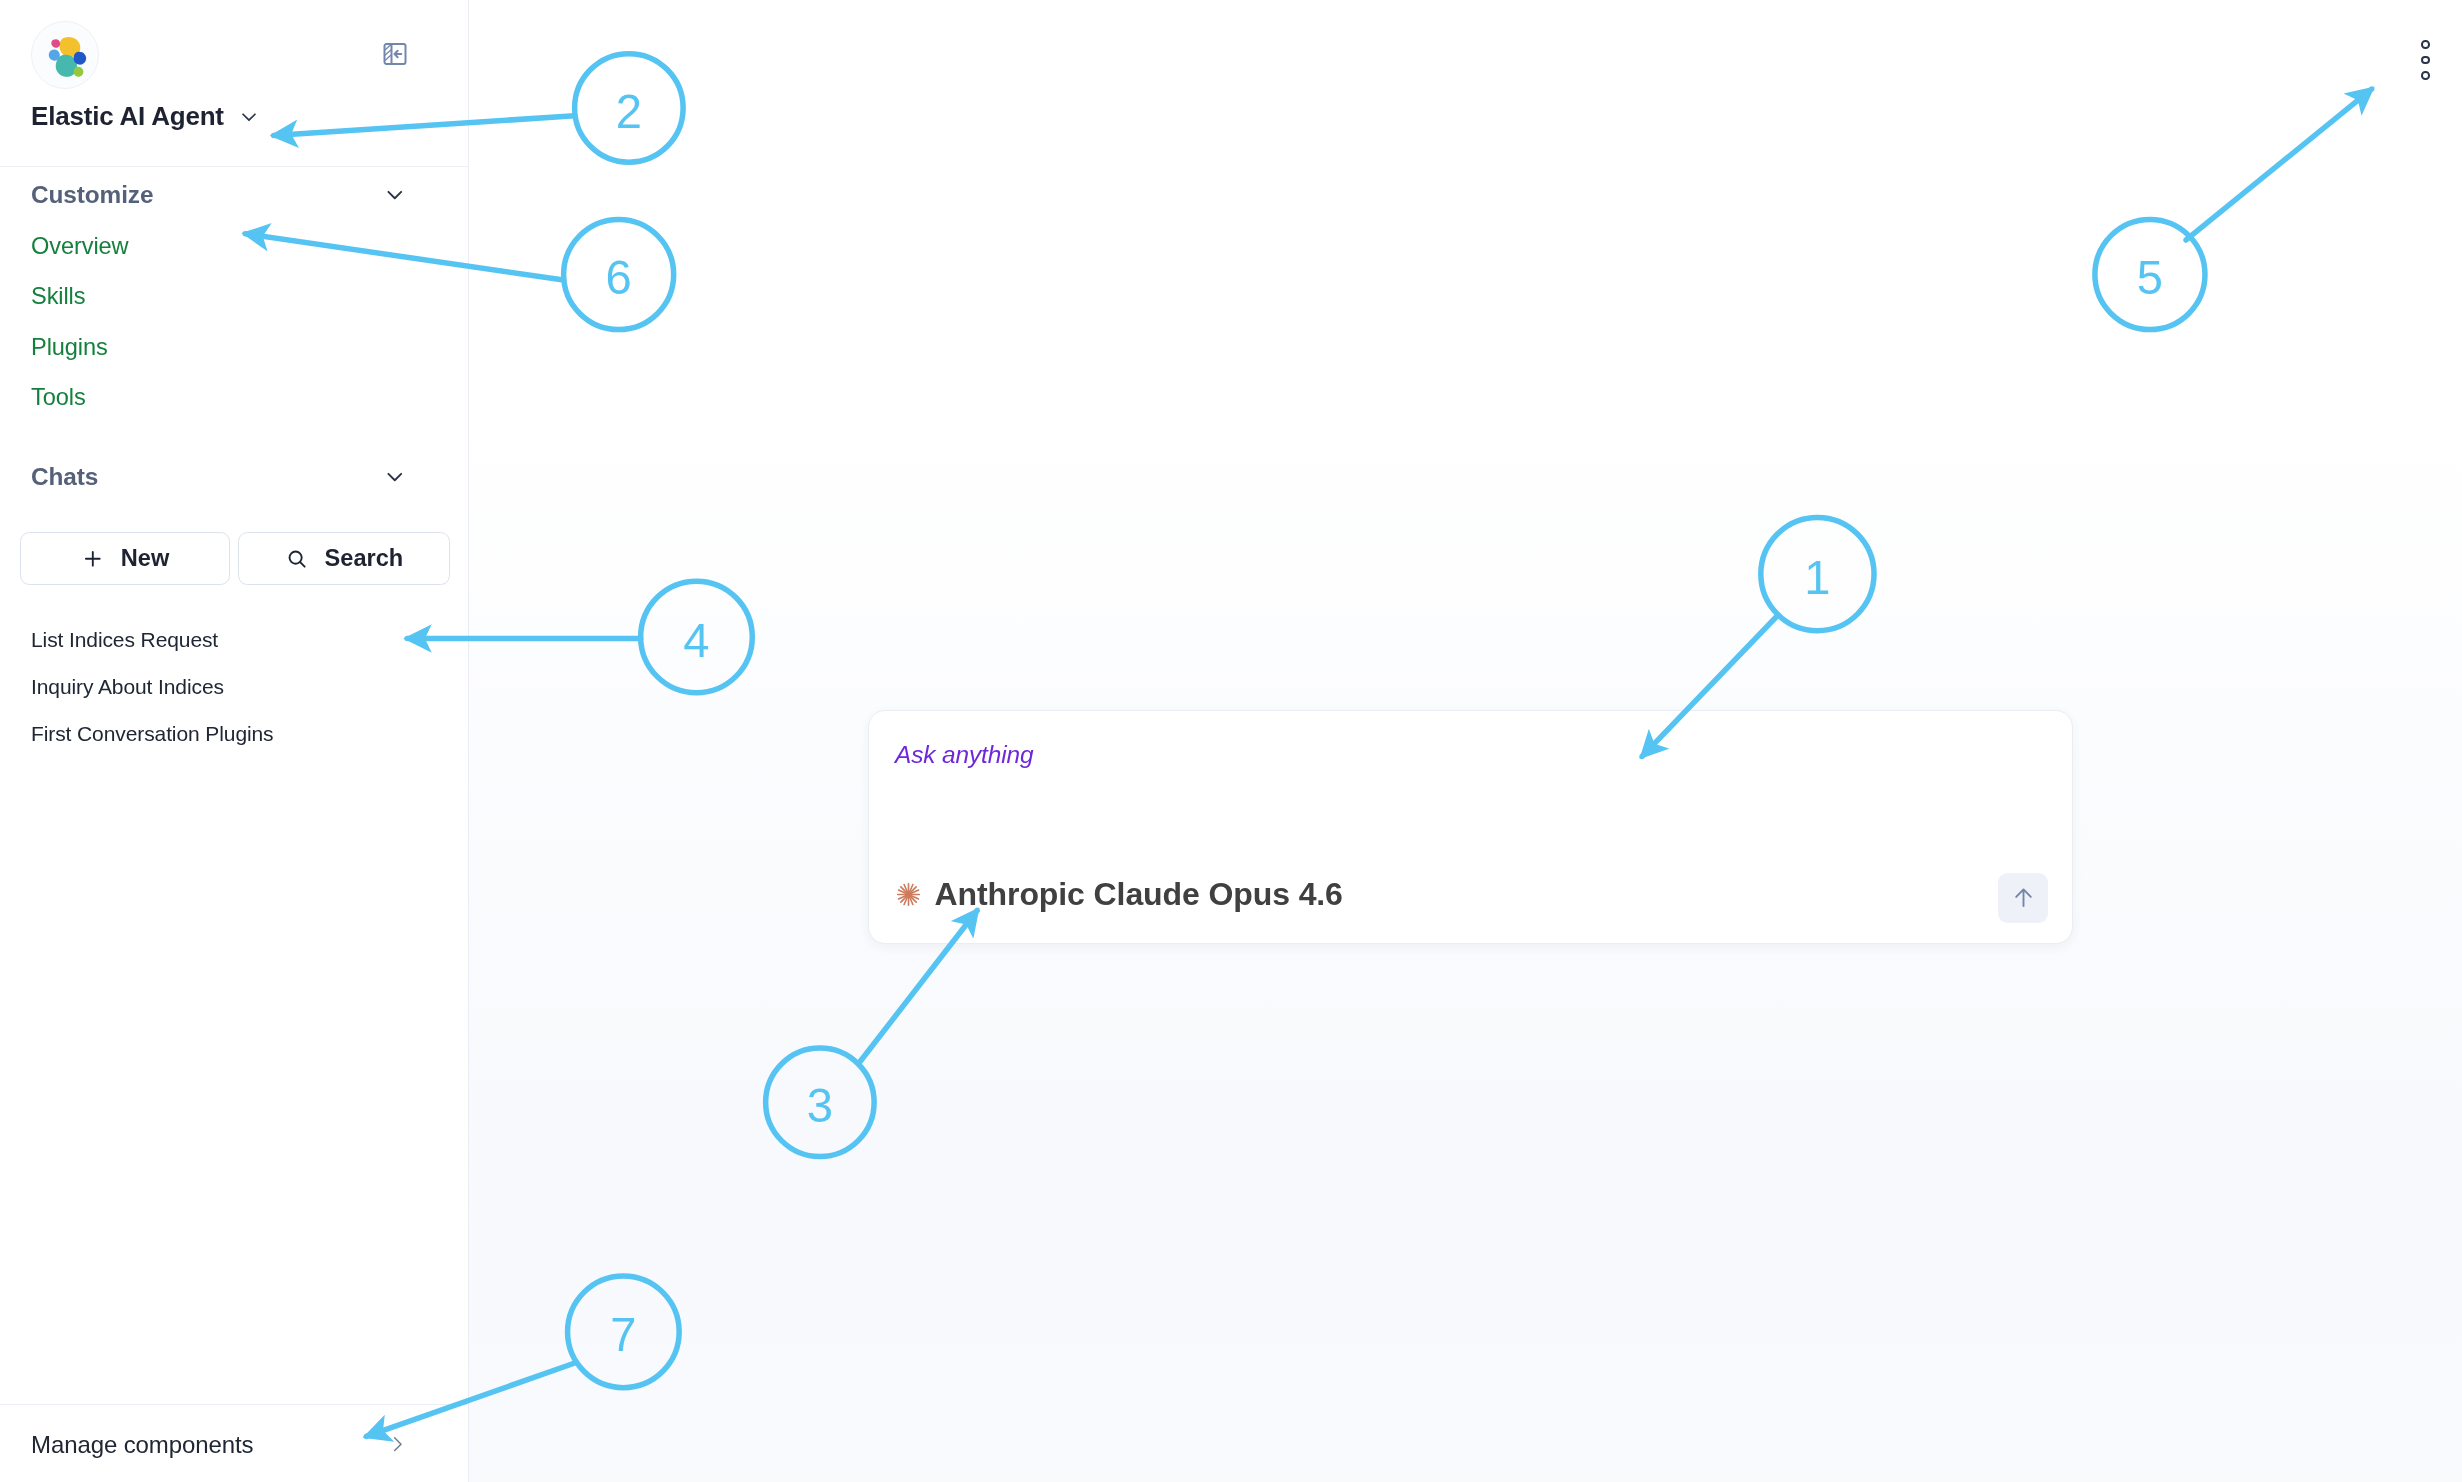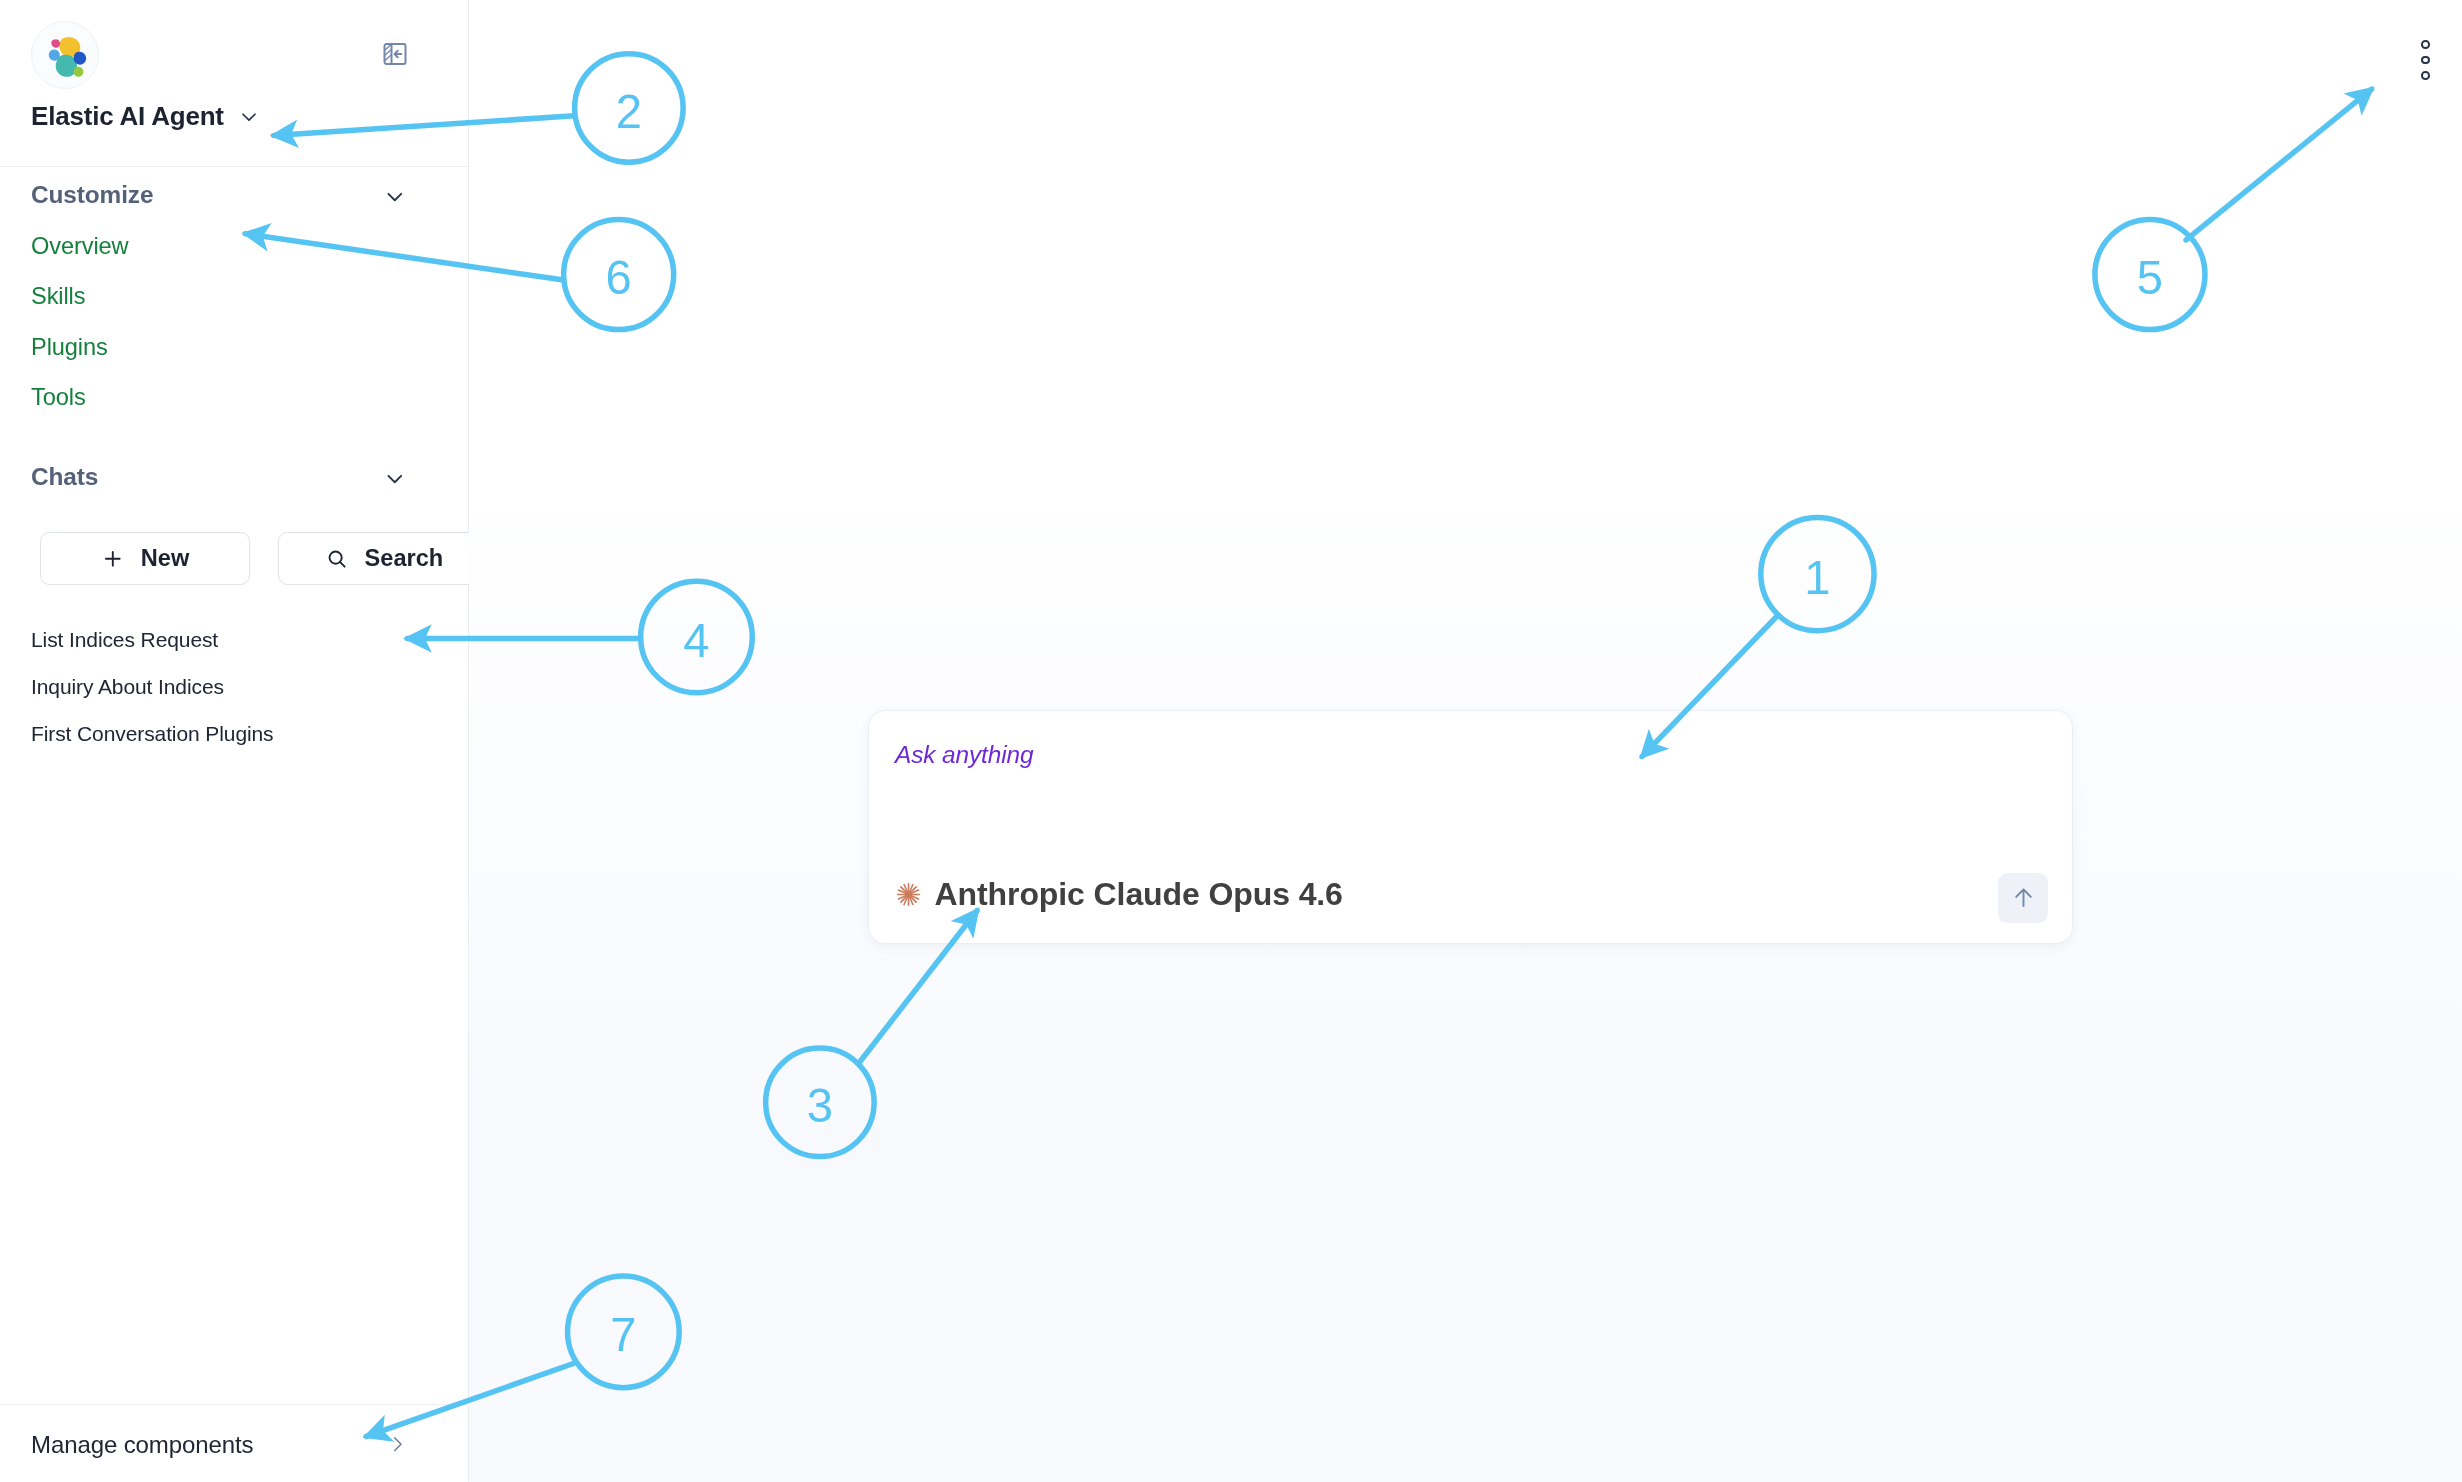--- a/index.html
+++ b/index.html
@@ -69,21 +69,21 @@
   }
   .chev-sm { width: 22px; height: 22px; display:block; }
 
   
   .sidebar-body { position: relative; flex: 1 1 auto; }
 
   .section-head {
     position: absolute;
     left: 31px;
     width: 406px;
-    display: flex; align-items: flex-end; justify-content: space-between;
+    display: flex; align-items: center; justify-content: space-between;
     padding-right: 30px;
     cursor: pointer;
   }
   .section-head-label {
     font-size: 24.4px;
     font-weight: 700;
     color: #556179;
     letter-spacing: -0.1px;
   }
   .chev-section { width: 23.6px; height: 23.6px; display:block; }
@@ -107,21 +107,20 @@
     height: 53px;
     border: 1.6px solid #dde3ec;
     border-radius: 9.4px;
     background: #ffffff;
     display: flex; align-items: center; justify-content: center;
     gap: 15.7px;
     cursor: pointer;
     font-size: 23.6px;
     font-weight: 700;
     color: #1d2330;
-    margin-left: 20px;
   }
   #btn-new  { width: 210px; }
   #btn-search { width: 212px; }
   .sbtn svg { display:block; }
 
   .chat-item {
     position: absolute;
     left: 31px;
     font-size: 21px;
     color: #202734;

